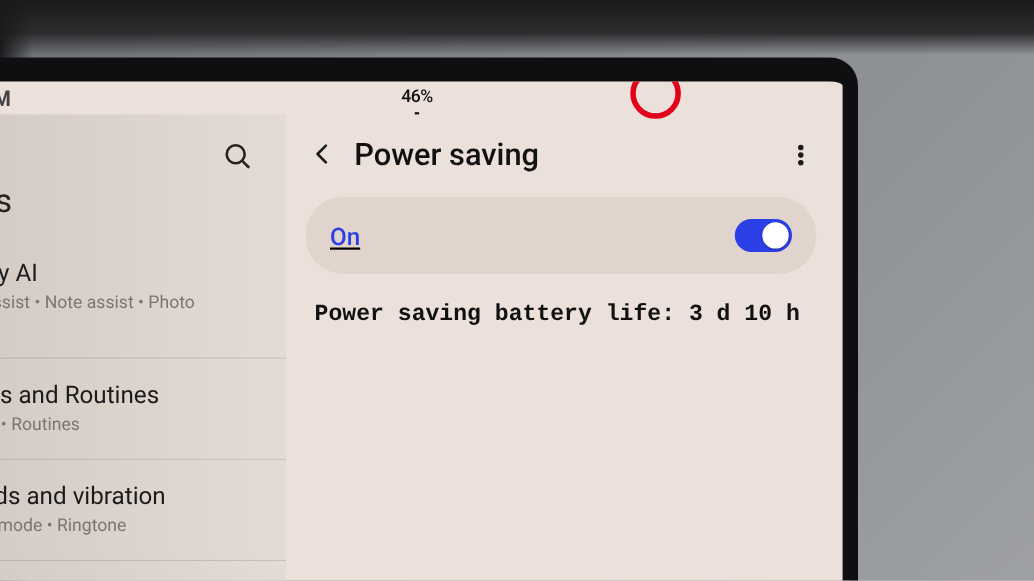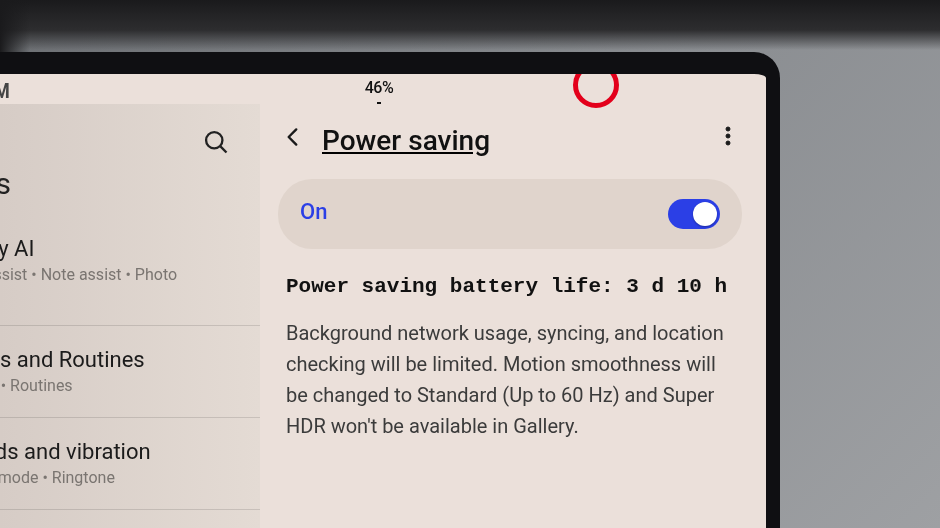--- a/index.html
+++ b/index.html
@@ -63,29 +63,29 @@
     .search-row svg { width:28px; height:28px; stroke:#222; }
     .left-heading { font-size:30px; font-weight:400; color:#222; padding:0 0 18px 0;
       margin-left:-38px;  }
     .setting-item { padding:16px 16px 18px 0; border-top:1px solid rgba(0,0,0,0);
       margin-left:-42px; }
     .setting-title { font-size:22px; color:#1b1b1b; font-weight:400; margin-bottom:4px; }
     .setting-sub { font-size:16px; color:#7a7571; font-weight:400; }
     .divider { height:1px; background:rgba(0,0,0,0.12); margin:4px 0 4px -42px; }
 
     
-    .appbar { display:flex; align-items:flex-start; padding:20px 26px 22px 20px; gap:16px;text-decoration:underline; }
+    .appbar { display:flex; align-items:flex-end; padding:20px 26px 22px 20px; gap:16px; }
     .back svg, .more svg { stroke:#1a1a1a; }
     .title { font-size:28px; font-weight:500; color:#111; flex:1; }
     .more { margin-left:auto; }
 
     .pill {
       margin:0 24px 26px 18px; padding:20px 22px;
       background:#e0d4cc; border-radius:34px;
-      display:flex; align-items:flex-start; justify-content:space-between;
+      display:flex; align-items:flex-end; justify-content:space-between;text-decoration:underline;
     }
     .on-label { font-size:22px; font-weight:500; color:#2b3fe6; }
     .toggle { width:52px; height:30px; background:#2b3fe6; border-radius:30px;
       position:relative; cursor:pointer; }
     .toggle::after { content:''; position:absolute; right:3px; top:3px; width:24px; height:24px;
       background:#fff; border-radius:50%; box-shadow:0 1px 2px rgba(0,0,0,0.3); }
 
     .body-copy { padding:0 30px 0 26px; }
     .body-title { font-size:21px; font-weight:600; color:#111; margin-bottom:20px;font-family:Liberation Mono, monospace; }
     .body-text { font-size:20px; font-weight:400; color:#3b3b3b; line-height:1.55; }
@@ -177,18 +177,17 @@
         </span>
       </div>
 
       <div class="pill">
         <span class="on-label">On</span>
         <span class="toggle"></span>
       </div>
 
       <div class="body-copy">
         <div class="body-title">Power saving battery life: 3 d 10 h</div>
-        <div class="body-text">Background network usage, syncing, and location checking will be limited. Motion smoothness will be changed to Standard (Up to 60 Hz) and Super HDR won't be available in Gallery.</div>
       </div>
     </div>
 
   </div>
 </div>
 
 </body></html>

